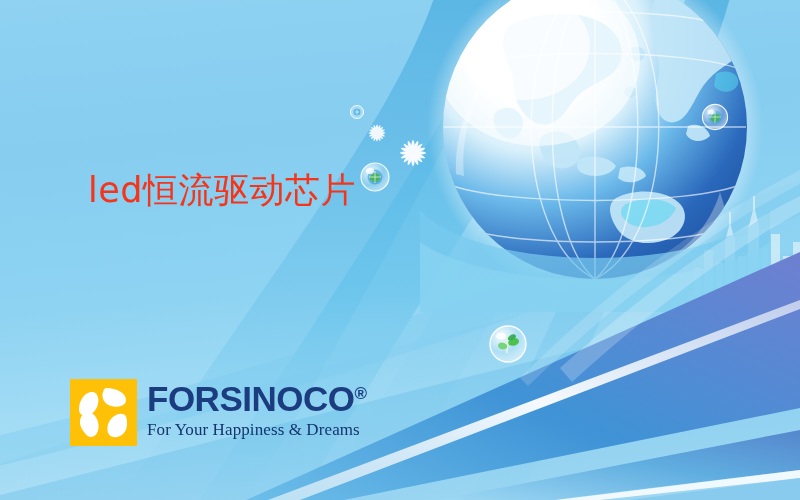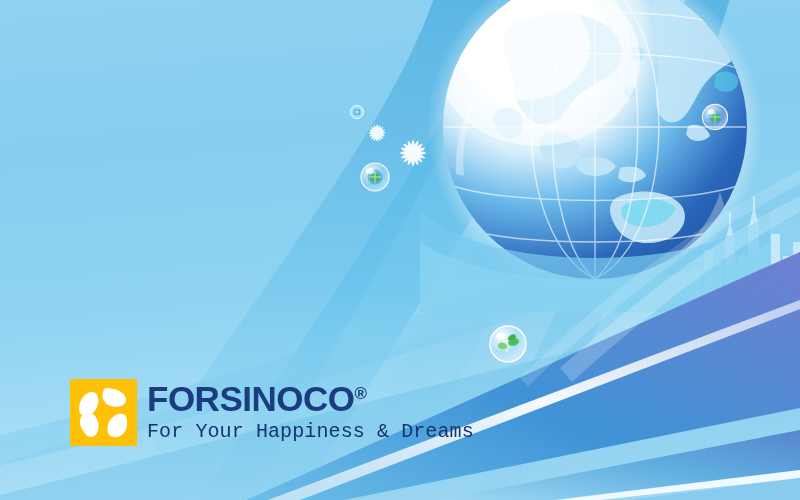--- a/index.html
+++ b/index.html
@@ -80,22 +80,22 @@
     display: block;
   }
   #wordmark .reg {
     font-size: 17px;
     vertical-align: 12px;
     letter-spacing: 0;
   }
   #tagline {
     display: block;
     margin-top: 4px;
-    font-family: Liberation Mono, monospace;
-    font-size: 20px;
+    font-family: Liberation Serif, serif;
+    font-size: 17px;
     color: #14356f;
     letter-spacing: 0.1px;
     white-space: nowrap;
   }
 
   
   .sparkle { position: absolute; }
   .sparkle svg { display: block; }
   .bubble { position: absolute; }
   .bubble svg { display: block; }
@@ -393,20 +393,21 @@
 
       <path d="M20,31 C19,25 19,20 20,16 C21,13 23,13 23,16 C23,21 22,26 22,31 Z" fill="#dff3e2" opacity="0.9"></path>
       <path d="M22,20 C26,15 32,15 33,19 C33,23 27,25 23,23 Z" fill="#4cc14f"></path>
       <path d="M21,23 C17,19 12,20 12,24 C13,28 18,28 21,26 Z" fill="#76d47a"></path>
       <path d="M22,16 C24,12 29,11 30,14 C30,17 25,19 22,18 Z" fill="#2fa84a" opacity="0.9"></path>
       <ellipse cx="15" cy="14" rx="5" ry="3.6" fill="#ffffff" opacity="0.8"></ellipse>
     </svg>
   </div>
 
   <div id="headline">
+    <span class="hl-line-1">led恒流驱动芯片</span>
   </div>
 
   <div id="logo">
     <div id="logo-mark">
       <svg viewBox="0 0 67 67" aria-hidden="true">
         <g fill="#ffffff">
 
           <path d="M36,9 C47,9 56,14 56,21 C56,27 48,29 41,27 C34,25 31,18 33,13 C34,10 35,9 36,9 Z"></path>
           <path d="M9,30 C9,21 15,13 22,13 C28,13 30,21 27,28 C24,35 17,38 12,36 C9,34 9,32 9,30 Z"></path>
           <path d="M14,53 C8,46 9,37 15,34 C20,31 26,36 28,43 C30,50 27,57 22,58 C18,58 16,56 14,53 Z"></path>

